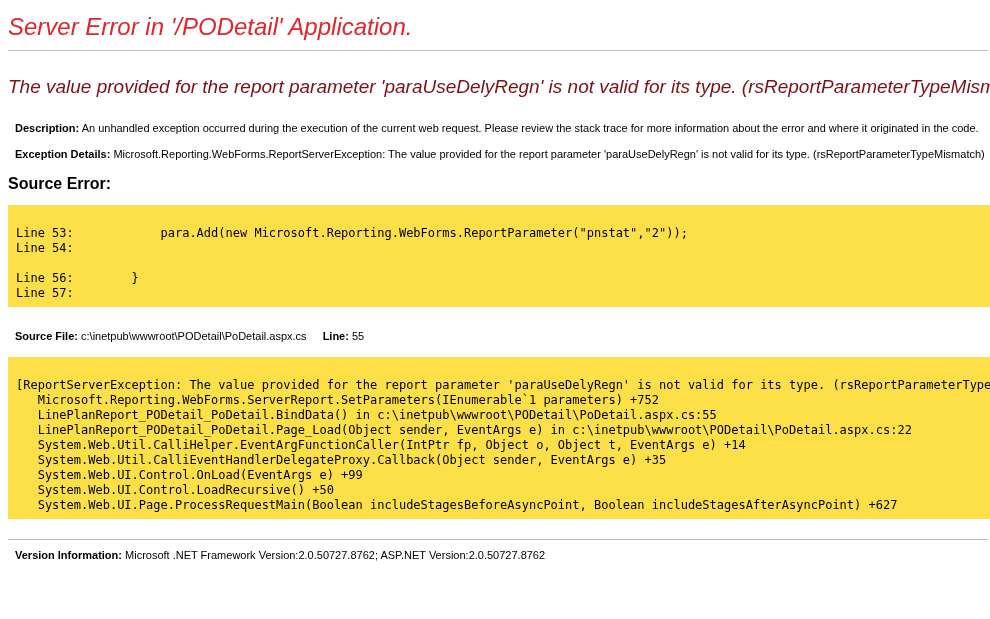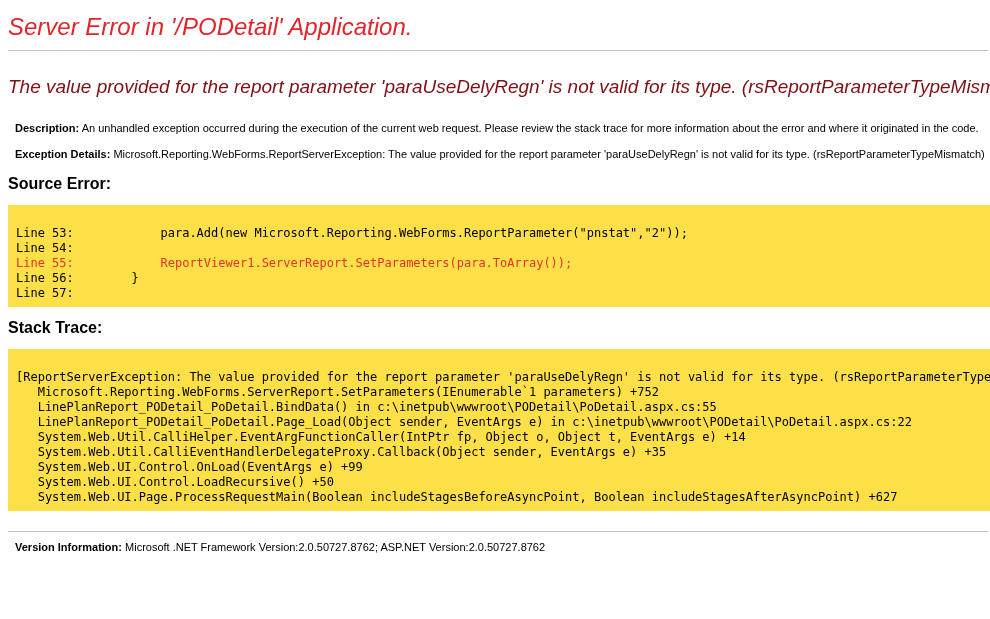--- a/index.html
+++ b/index.html
@@ -84,27 +84,27 @@
 
   <p class="row desc"><span class="lbl">Description:</span><span> An unhandled exception occurred during the execution of the current web request. Please review the stack trace for more information about the error and where it originated in the code.</span></p>
 
   <p class="row"><span class="lbl">Exception Details:</span><span> Microsoft.Reporting.WebForms.ReportServerException: The value provided for the report parameter 'paraUseDelyRegn' is not valid for its type. (rsReportParameterTypeMismatch)</span></p>
 
   <p class="section-label">Source Error:</p>
 
   <pre class="codeblock"><span>
 Line 53:            para.Add(new Microsoft.Reporting.WebForms.ReportParameter("pnstat","2"));
 Line 54:
-</span><span class="err">Line 55:            ReportViewer1.ServerReport.SetParameters(para.ToArray());</span><span>
+</span><span>
 Line 56:        }
 Line 57:
 </span></pre>
 
+  <p class="row source-file"><span class="lbl">Source File:</span><span> c:\inetpub\wwwroot\PODetail\PoDetail.aspx.cs</span><span class="line-lbl">Line:</span><span> 55</span></p>
 
-  <p class="section-label stack-label">Stack Trace:</p>
 
   <pre class="codeblock"><span>
 [ReportServerException: The value provided for the report parameter 'paraUseDelyRegn' is not valid for its type. (rsReportParameterTypeMismatch)]
    Microsoft.Reporting.WebForms.ServerReport.SetParameters(IEnumerable`1 parameters) +752
    LinePlanReport_PODetail_PoDetail.BindData() in c:\inetpub\wwwroot\PODetail\PoDetail.aspx.cs:55
    LinePlanReport_PODetail_PoDetail.Page_Load(Object sender, EventArgs e) in c:\inetpub\wwwroot\PODetail\PoDetail.aspx.cs:22
    System.Web.Util.CalliHelper.EventArgFunctionCaller(IntPtr fp, Object o, Object t, EventArgs e) +14
    System.Web.Util.CalliEventHandlerDelegateProxy.Callback(Object sender, EventArgs e) +35
    System.Web.UI.Control.OnLoad(EventArgs e) +99
    System.Web.UI.Control.LoadRecursive() +50

